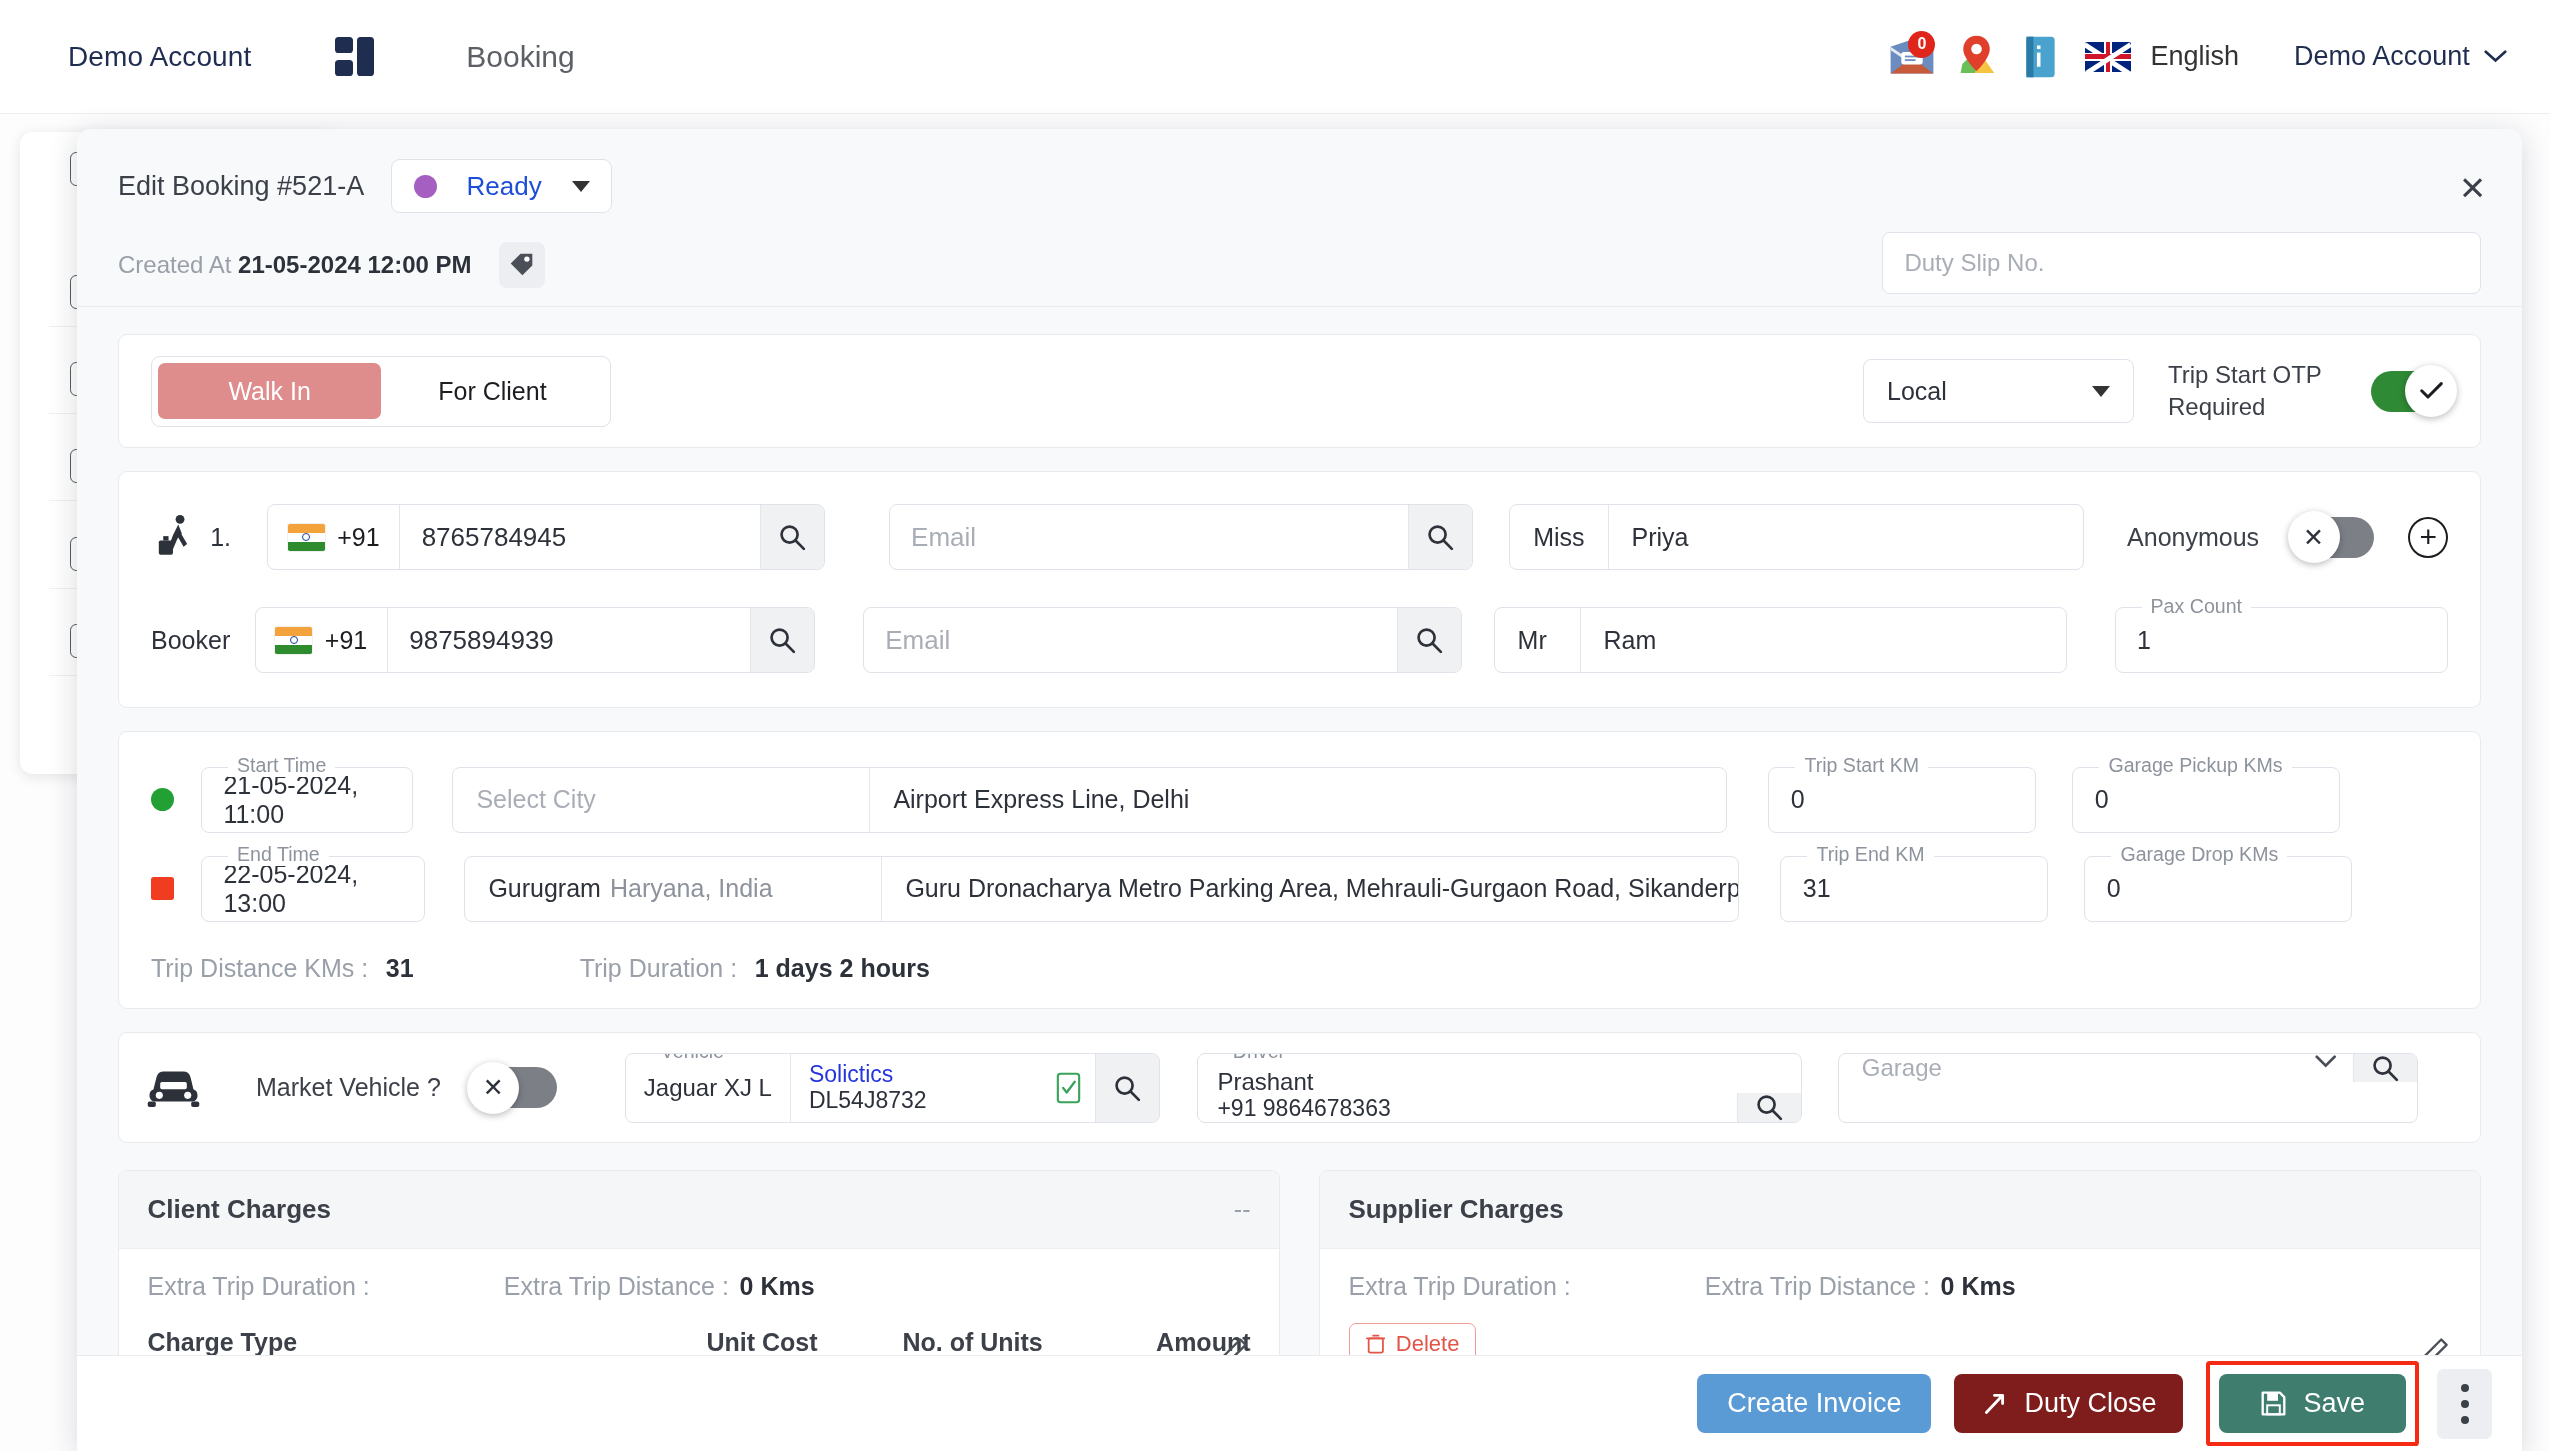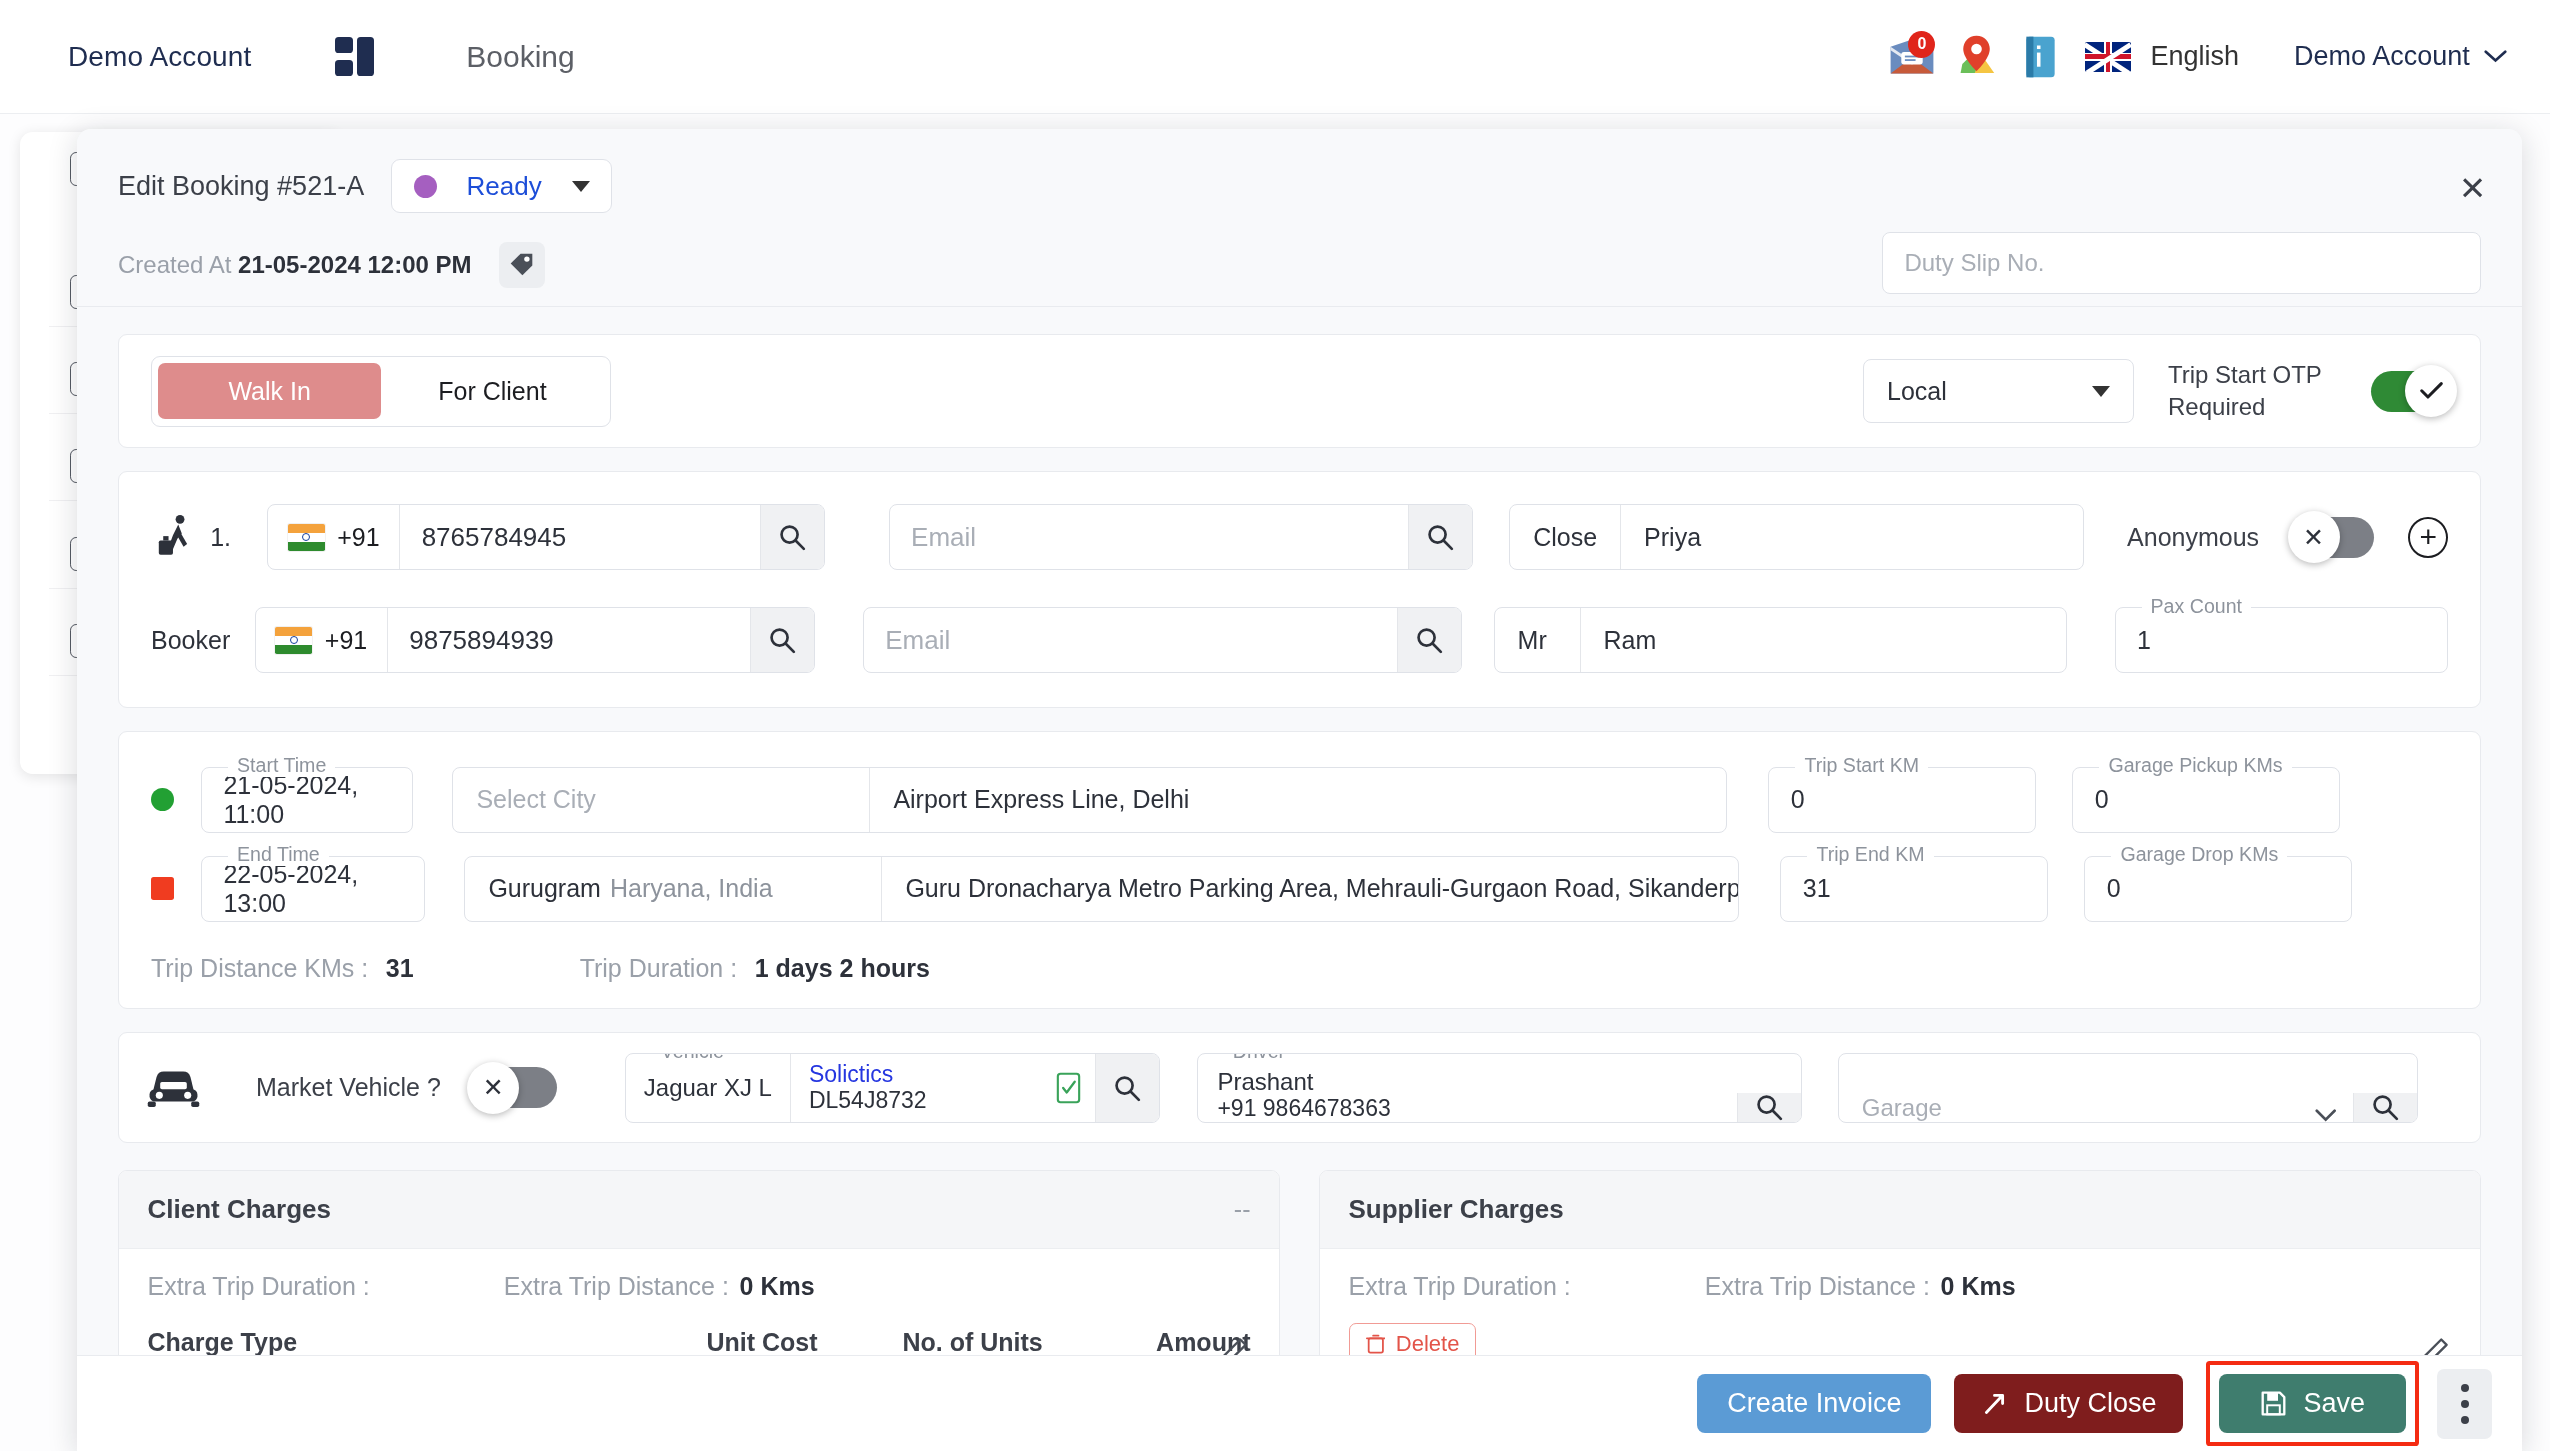--- a/index.html
+++ b/index.html
@@ -165,21 +165,21 @@
                       border-right:0.9px solid #e4e6ea; }
   .veh-field .reg { flex:1; display:flex; flex-direction:column; justify-content:center; padding:0 18px; }
   .reg .l1 { font-size:23px; color:#2536e0; line-height:1.12; }
   .reg .l2 { font-size:23px; color:#2d313a; line-height:1.12; }
   .drv-field { position:relative; border:0.9px solid #dfe2e8; border-radius:8px; height:70px;
                background:#fff; display:flex; align-items:stretch; overflow:hidden; width:605px; }
   .drv-field .txt { flex:1; display:flex; flex-direction:column; justify-content:center; padding:0 19.6px; }
   .drv-field .l1 { font-size:24px; color:#2d313a; line-height:1.12; }
   .drv-field .l2 { font-size:23px; color:#2d313a; line-height:1.12; }
   .gar-field { border:0.9px solid #dfe2e8; border-radius:8px; height:70px; background:#fff;
-               display:flex; align-items:flex-end; overflow:hidden; width:580px; }
+               display:flex; align-items:flex-start; overflow:hidden; width:580px; }
   .gar-field .ph { flex:1; display:flex; align-items:center; padding:0 23px; font-size:24px; color:#a9aeb6; }
 
   
   .charges { display:flex; gap:39px; margin:27px 41px 0 41px; }
   .ch-panel { flex:1; background:#fff; border:0.9px solid #e8eaee; border-radius:9px; overflow:hidden; }
   .ch-head { background:#f5f6f8; padding:23px 28.5px; display:flex; align-items:center;
              border-bottom:0.9px solid #eceef1; }
   .ch-title { font-size:26px; color:#3c4049; font-weight:bold; }
   .ch-dash { margin-left:auto; font-size:25px; color:#9aa0a9; }
   .ch-body { padding:23px 28.5px 0 28.5px; position:relative; }
@@ -363,21 +363,21 @@
         <div class="phone-box" style="width:606px; margin-left:64px;">
           <div class="ph-input" style="flex:1; border-left:none; color:#a9aeb6;">Email</div>
           <div class="srch-btn">
             <svg width="28.5" height="28.5" viewBox="0 0 32 32">
                 <circle cx="13" cy="13" r="9" stroke="#2d313a" stroke-width="3" fill="none"></circle>
                 <path d="M20 20 L29 29" stroke="#2d313a" stroke-width="3" stroke-linecap="round"></path>
               </svg>
           </div>
         </div>
         <div class="split" style="width:596px; margin-left:36px;">
-          <div class="a">Close</div>
+          <div class="a">Miss</div>
           <div class="b">Priya</div>
         </div>
         <div class="anon" style="margin-left:43px;">Anonymous</div>
         <div class="toggle-off" style="margin-left:41px;">
           <span class="knob">✕</span>
         </div>
         <div class="plus-circle" style="margin-left:34px;">+</div>
       </div>
 
       <div class="pax-row" style="margin-top:23px;">

